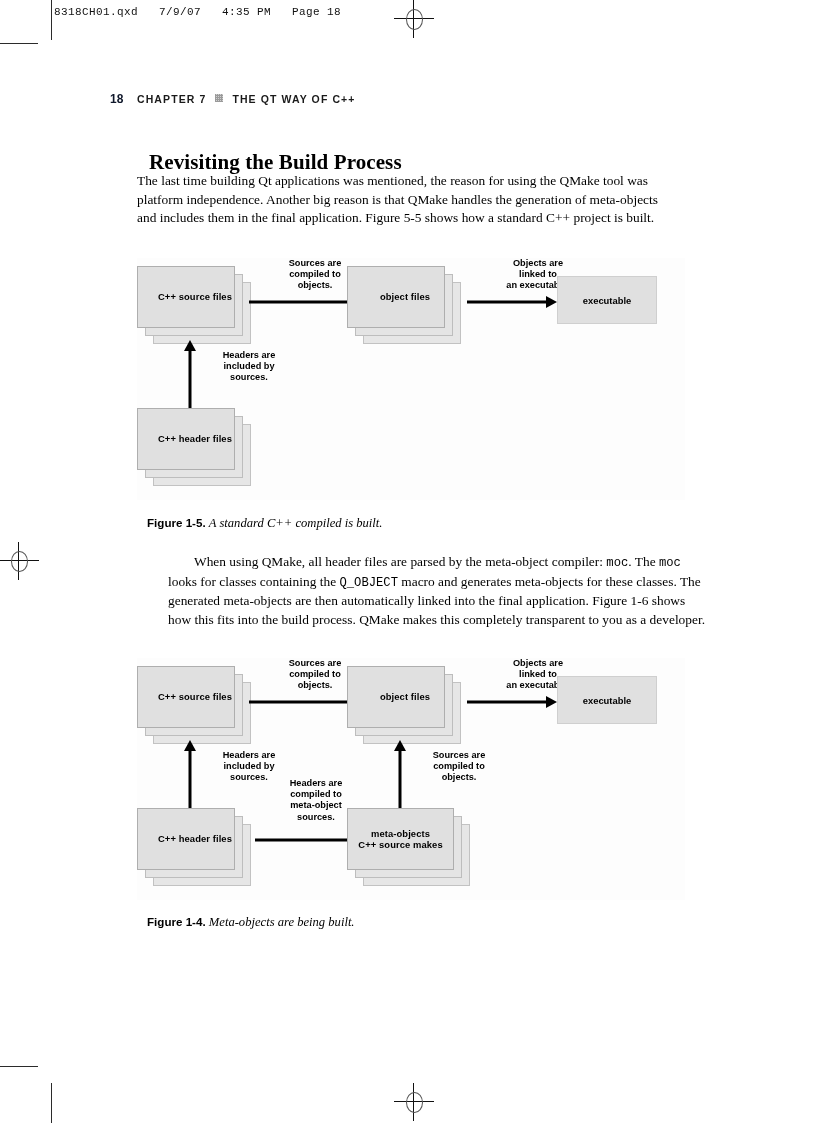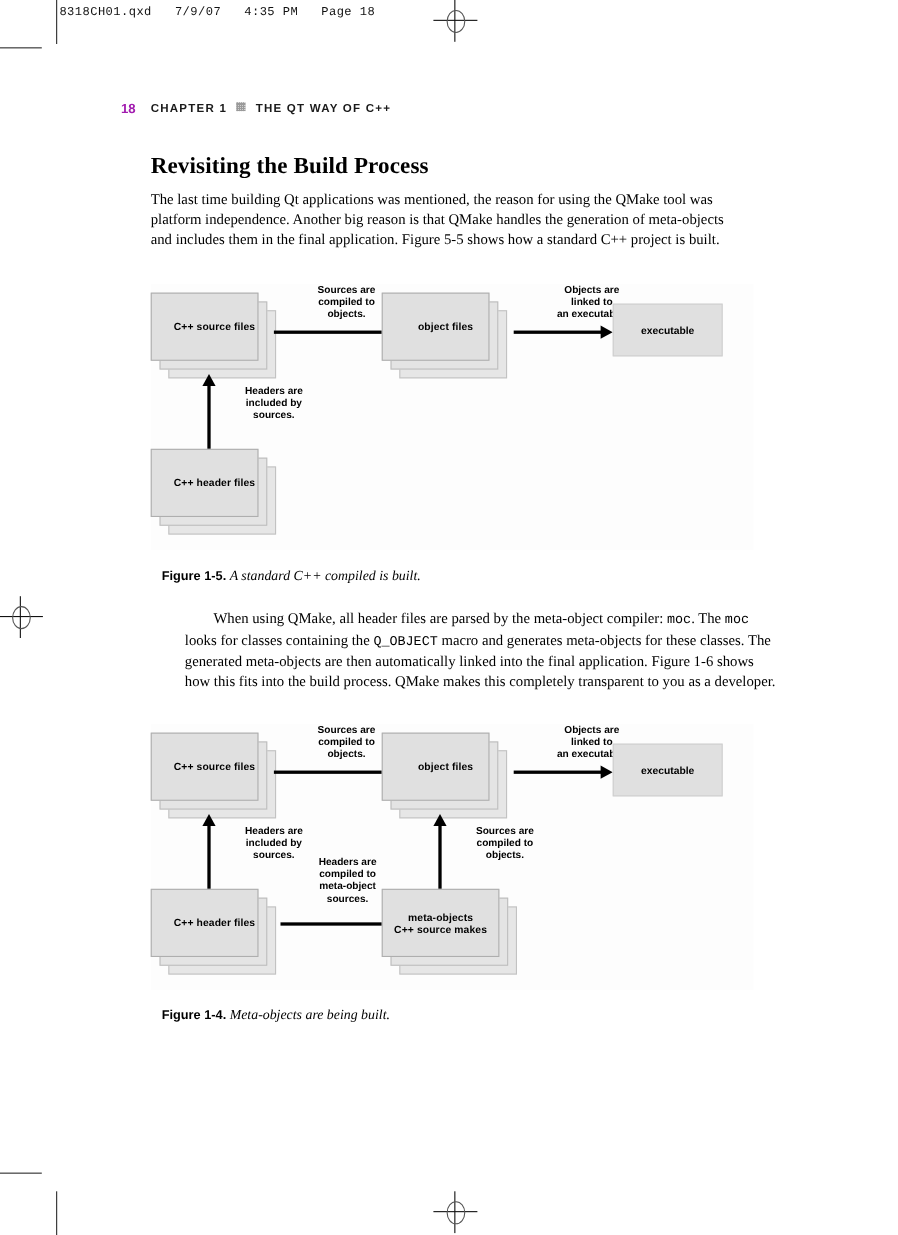--- a/index.html
+++ b/index.html
@@ -61,40 +61,40 @@
     font-size: 10.5px;
     letter-spacing: 1.1px;
     color: #1a1a1a;
   }
   .folio {
     position: absolute;
     left: 110px; top: 92px;
     font-family: "Liberation Sans", sans-serif;
     font-weight: bold;
     font-size: 12px;
-    color: #a21caf;
+    color: #0f172a;
   }
   .runhead .dingbat {
     display: inline-block;
     width: 8px; height: 8px;
     background:
       repeating-linear-gradient(0deg,#9a9a9a 0 1px, transparent 1px 2px),
       repeating-linear-gradient(90deg,#9a9a9a 0 1px, transparent 1px 2px),
       #d0d0d0;
     position: relative; top: -1px;
   }
 
   
   .col { position: absolute; left: 137px; width: 542px; }
 
   h1.sec-title {
     font-family: "Liberation Serif", serif;
     font-weight: bold;
     font-size: 21px;
-    margin: 0;
+    margin: 12px;
     letter-spacing: .1px;
   }
   p.body {
     font-size: 13.4px;
     line-height: 18.6px;
     margin: 0;
     text-align: left;
   }
   p.body.indent { text-indent: 26px; }
   code, .mono {
@@ -229,21 +229,21 @@
   <div class="reg-mark" style="left:401px; top:1089px;">
     <div class="vbar"></div>
       <div class="hbar"></div>
       <div class="ring"></div>
   </div>
 
   <div class="slug">8318CH01.qxd   7/9/07   4:35 PM   Page 18</div>
 
   <div class="folio">18</div>
   <div class="runhead">
-    <span>CHAPTER 1</span>
+    <span>CHAPTER 7</span>
     <span class="dingbat"></span>
     <span>THE QT WAY OF C++</span>
   </div>
 
   <div class="col" style="top:138px;">
     <h1 class="sec-title">Revisiting the Build Process</h1>
   </div>
 
   <div class="col" style="top:172px;">
     <p class="body">The last time building Qt applications was mentioned, the reason for using the QMake tool was platform independence. Another big reason is that QMake handles the generation of meta-objects and includes them in the final application. Figure 5-5 shows how a standard C++ project is built.</p>

